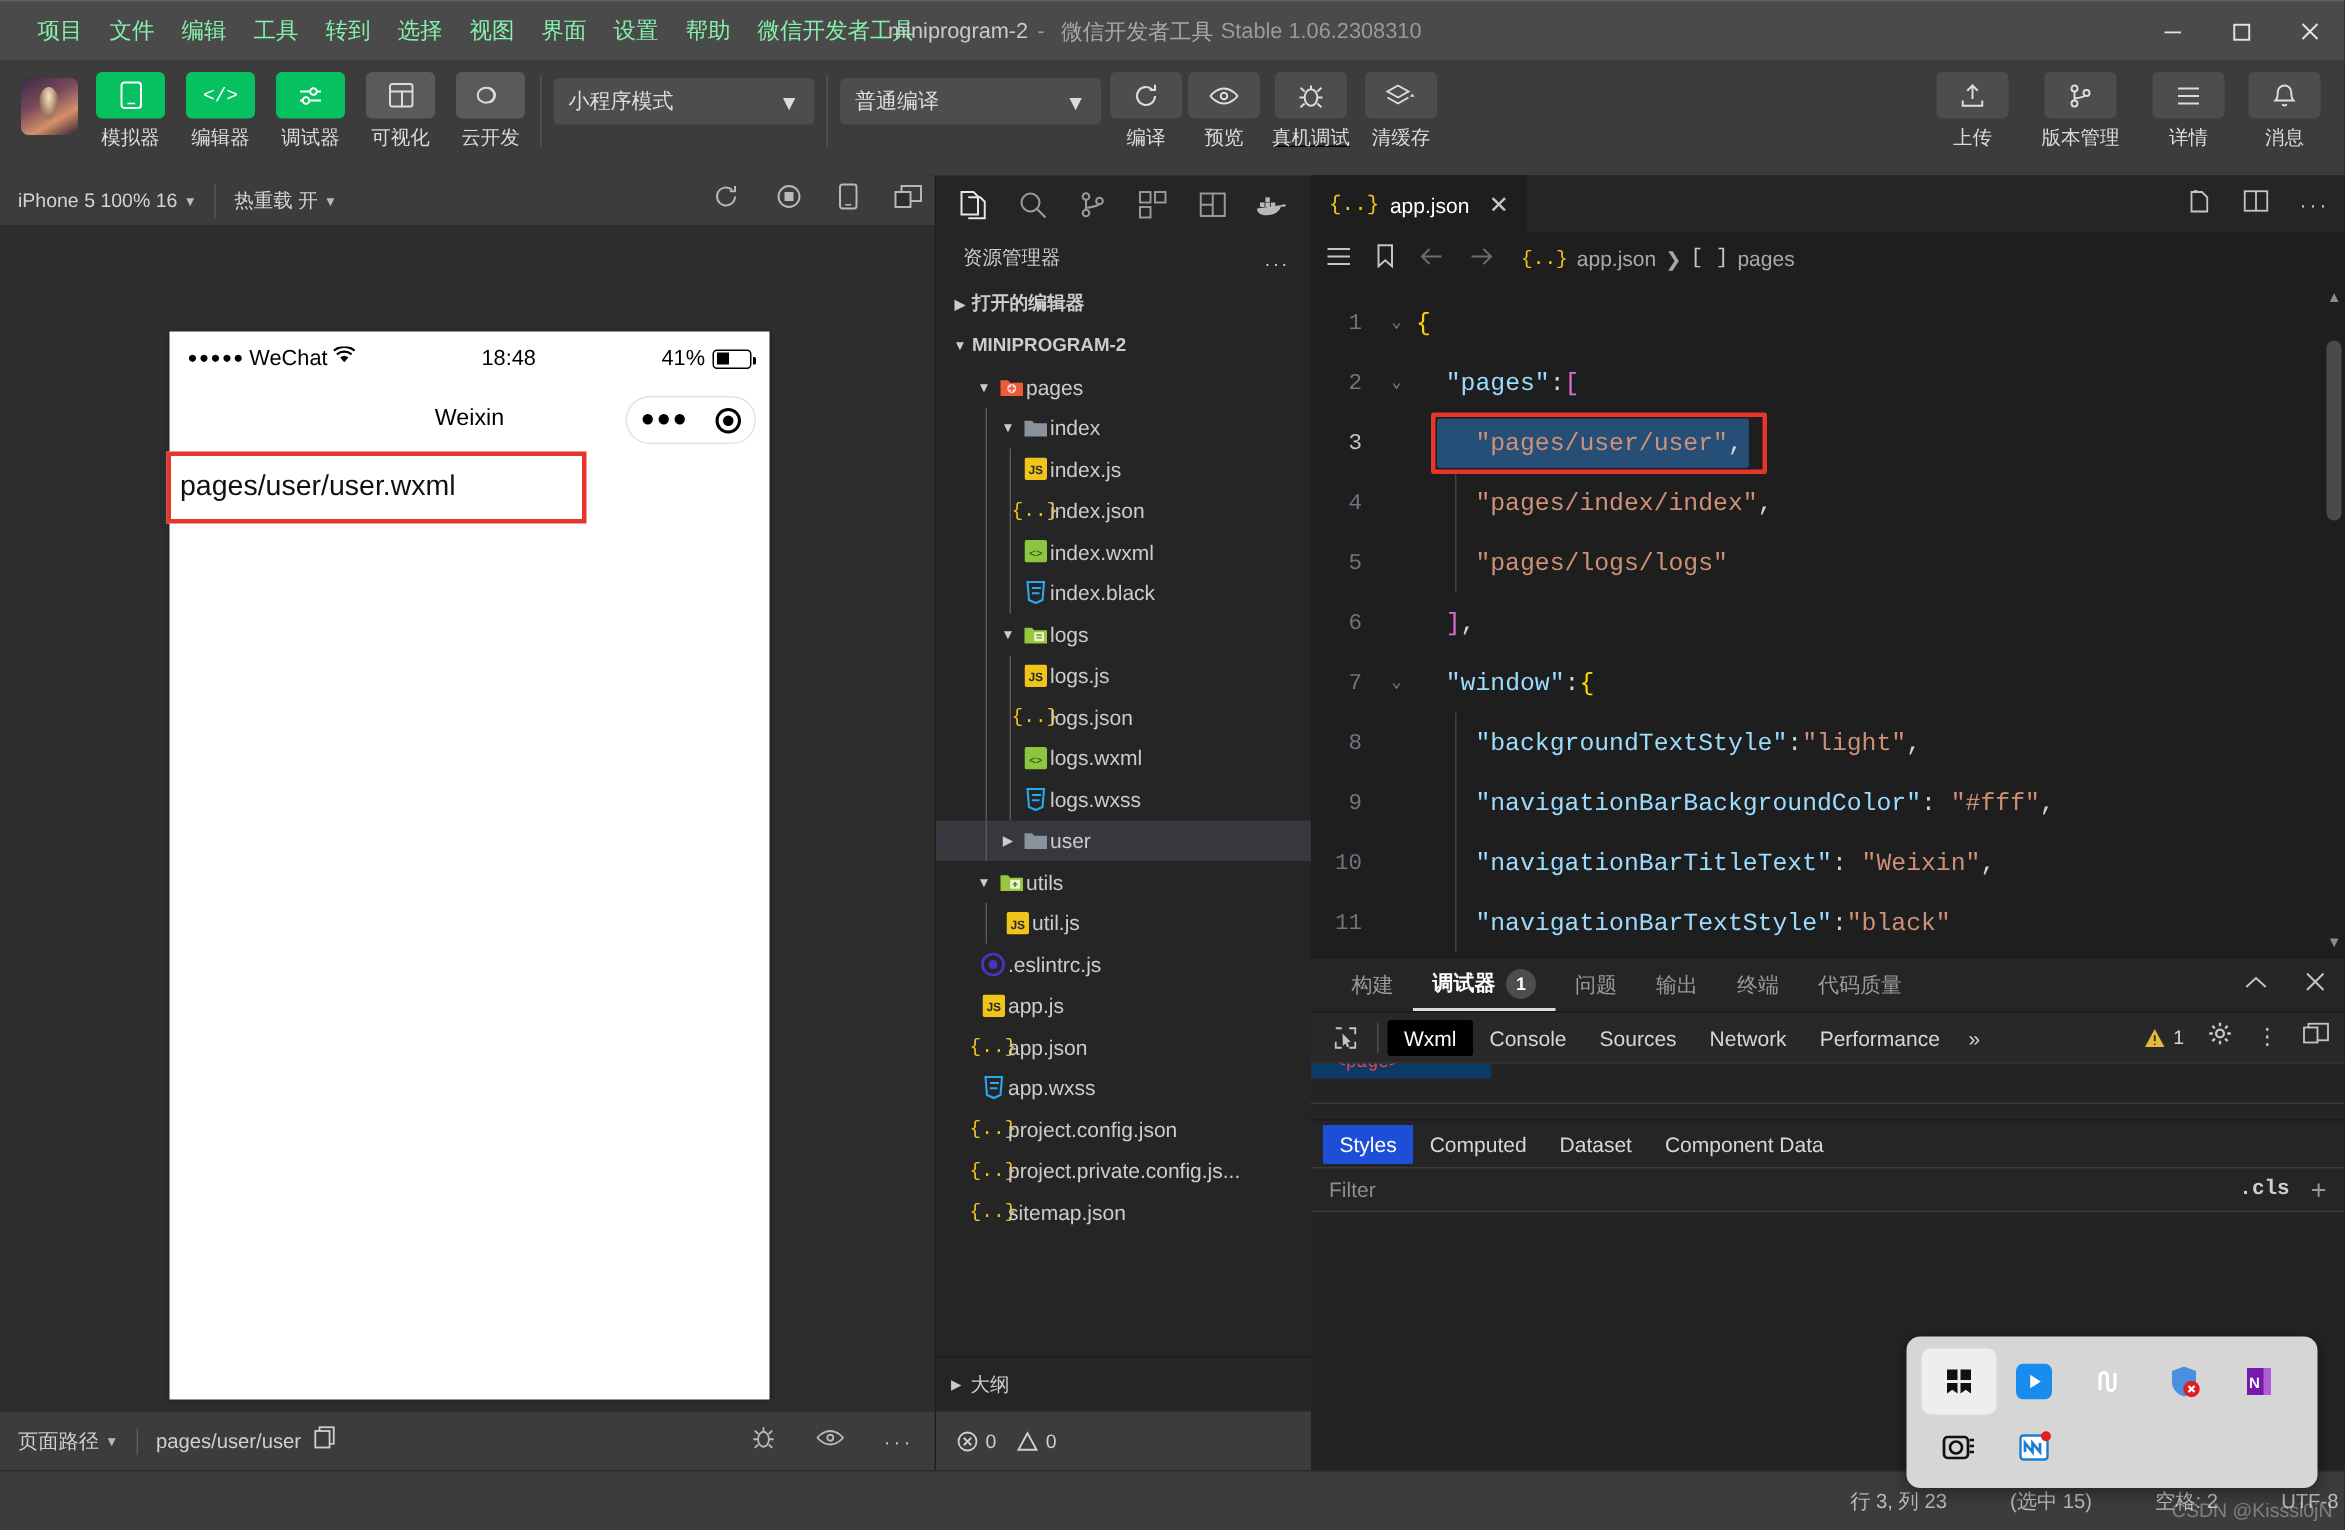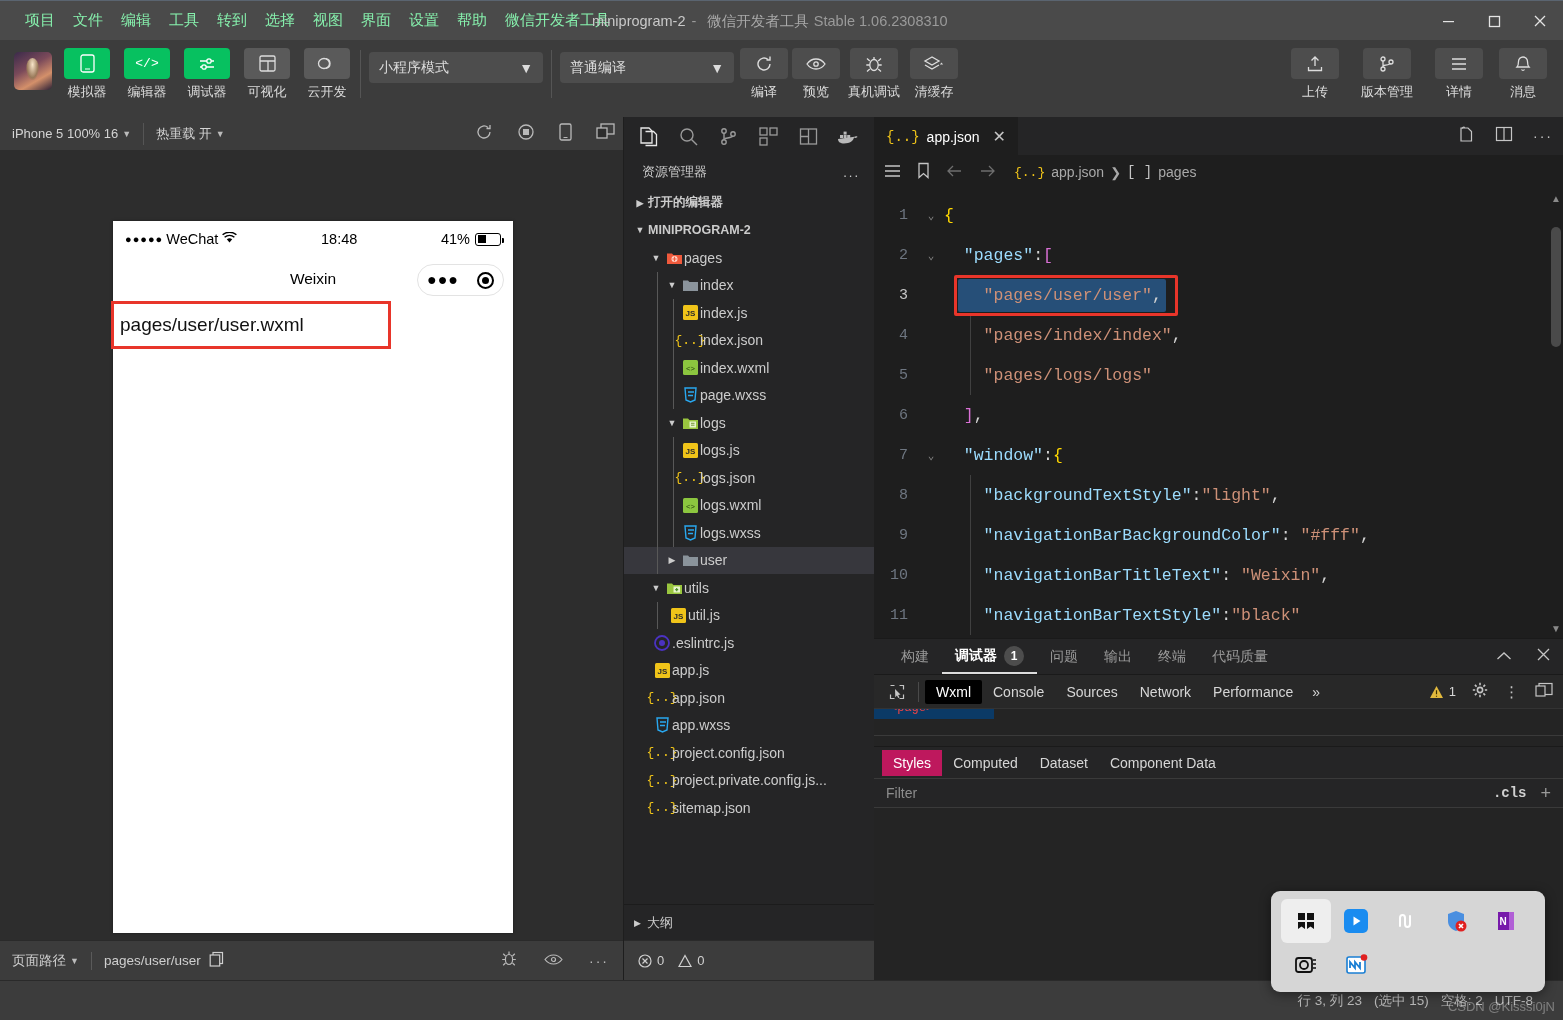--- a/index.html
+++ b/index.html
@@ -293,39 +293,39 @@
     position: absolute; left: 16px; top: -8px; font-family: "Liberation Mono", monospace;
     font-size: 12px; color: #ef4444;
   }
   .wxml-view .hr { position: absolute; left: 0; right: 0; bottom: 10px; height: 1px; background: #3a3a3a; }
 
   .styles-tabs {
     height: 32px; flex: 0 0 32px; background: #252526; display: flex; align-items: center;
     padding-left: 8px; border-top: 1px solid #1a1a1a;
   }
   .st-tab { padding: 5px 11px; font-size: 14px; color: #d6d6d6; cursor: default; }
-  .st-tab.active { background: #be185d; color: #fff; }
+  .st-tab.active { background: #1d4ed8; color: #fff; }
   .filter-row {
     height: 30px; flex: 0 0 30px; background: #252526; display: flex; align-items: center;
     border-top: 1px solid #3a3a3a; border-bottom: 1px solid #3a3a3a; position: relative;
   }
   .filter-row input {
     flex: 1 1 auto; background: transparent; border: none; outline: none;
     color: #d0d0d0; font-size: 14px; padding-left: 12px; font-family: "Liberation Sans", sans-serif;
   }
   .filter-row input::placeholder { color: #8d8d8d; }
   .fr-right { display: flex; align-items: center; gap: 14px; padding-right: 12px; }
   .cls-btn { font-family: "Liberation Mono", monospace; font-size: 14px; color: #d0d0d0; font-weight: bold; }
   .styles-body { flex: 1 1 auto; background: #242424; }
 
   
   .main-status {
     height: 40px; flex: 0 0 40px; background: #3c3c3c;
     display: flex; align-items: center; justify-content: flex-end;
-    padding-right: 30px; font-size: 13.5px; color: #b9b9b9; gap: 12px;
+    padding-right: 4px; font-size: 13.5px; color: #b9b9b9; gap: 42px;
     border-top: 1px solid #2a2a2a;
   }
 
   
   .tray-popup {
     position: absolute; left: 1271px; top: 891px; width: 274px; height: 101px;
     background: #d6d6d6; border-radius: 9px; box-shadow: 0 2px 12px rgba(0,0,0,0.45);
     padding: 8px 10px; display: flex; flex-wrap: wrap; align-content: flex-start; gap: 0; z-index: 50;
   }
   .tray-cell {
@@ -462,21 +462,21 @@
     <div class="tb-btn-group" style="width:52px;">
       <div class="tb-icon-btn">
         <svg width="20" height="14" viewBox="0 0 20 14">
             <path d="M1 7s3.5-5 9-5 9 5 9 5-3.5 5-9 5S1 7 1 7z" fill="none" stroke="#ddd" stroke-width="1.3"></path>
             <circle cx="10" cy="7" r="2.2" fill="none" stroke="#ddd" stroke-width="1.3"></circle>
           </svg>
       </div>
       <div class="tb-label">预览</div>
     </div>
 
-    <div class="tb-btn-group" style="width:64px;">
+    <div class="tb-btn-group" style="width:64px;text-decoration:underline;">
       <div class="tb-icon-btn">
         <svg width="20" height="18" viewBox="0 0 20 18">
             <ellipse cx="10" cy="10" rx="4.2" ry="5.5" fill="none" stroke="#ddd" stroke-width="1.3"></ellipse>
             <path d="M10 5V2M5.8 6 3 3.5M14.2 6 17 3.5M5.8 10H2.3M14.2 10h3.5M5.8 14 3 16.5M14.2 14 17 16.5" stroke="#ddd" stroke-width="1.3"></path>
           </svg>
       </div>
       <div class="tb-label">真机调试</div>
     </div>
 
     <div class="tb-btn-group" style="width:56px;">
@@ -754,21 +754,21 @@
         </div>
         <div class="trow" style="padding-left:56px;">
           <div class="guide" style="left:33px;"></div>
             <div class="guide" style="left:49px;"></div>
           <span class="ficon">
             <svg width="15" height="16" viewBox="0 0 15 16">
                 <path d="M2 1h11l-1 12-4.5 2L3 13z" fill="none" stroke="#29a8f0" stroke-width="1.4"></path>
                 <path d="M5 5h6M5 8.5h5" stroke="#29a8f0" stroke-width="1.3"></path>
               </svg>
           </span>
-          <span>page.wxss</span>
+          <span>index.black</span>
         </div>
 
         <div class="trow" style="padding-left:40px;">
           <div class="guide" style="left:33px;"></div>
           <span class="tw">▼</span>
           <span class="ficon">
             <svg width="17" height="14" viewBox="0 0 17 14">
                 <path d="M1 2.5h5l1.4 1.6H16V13H1z" fill="#9ac63f"></path>
                 <rect x="7.5" y="5.5" width="6.5" height="6" fill="#e8f5cc"></rect>
                 <path d="M9 7.3h3.5M9 9.2h3.5" stroke="#6b8f29" stroke-width=".9"></path>

